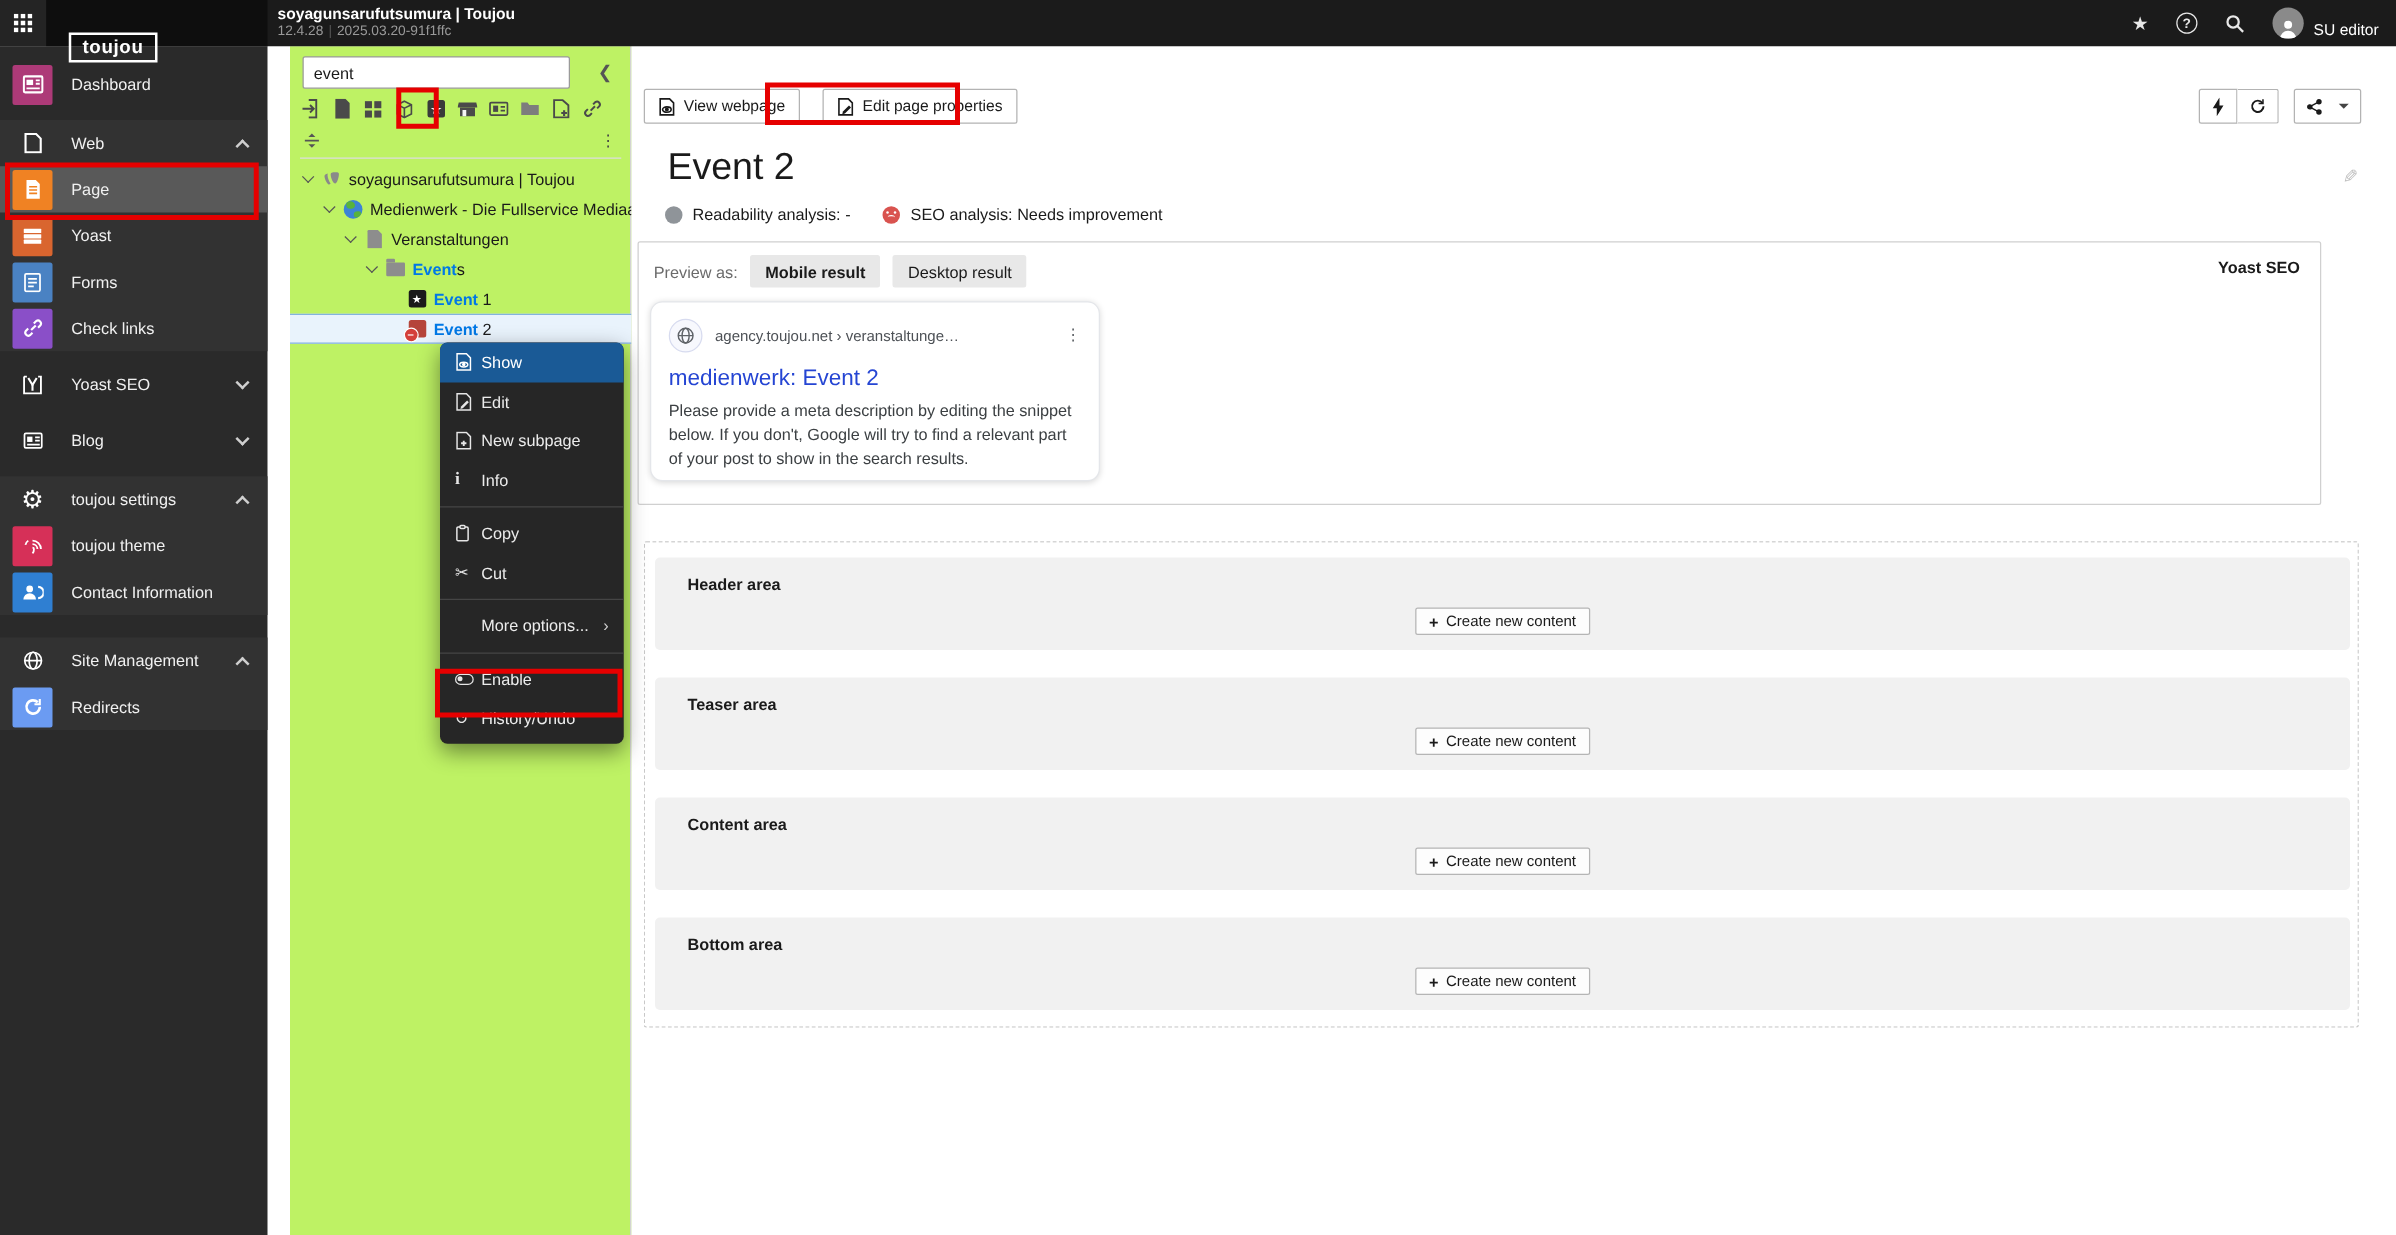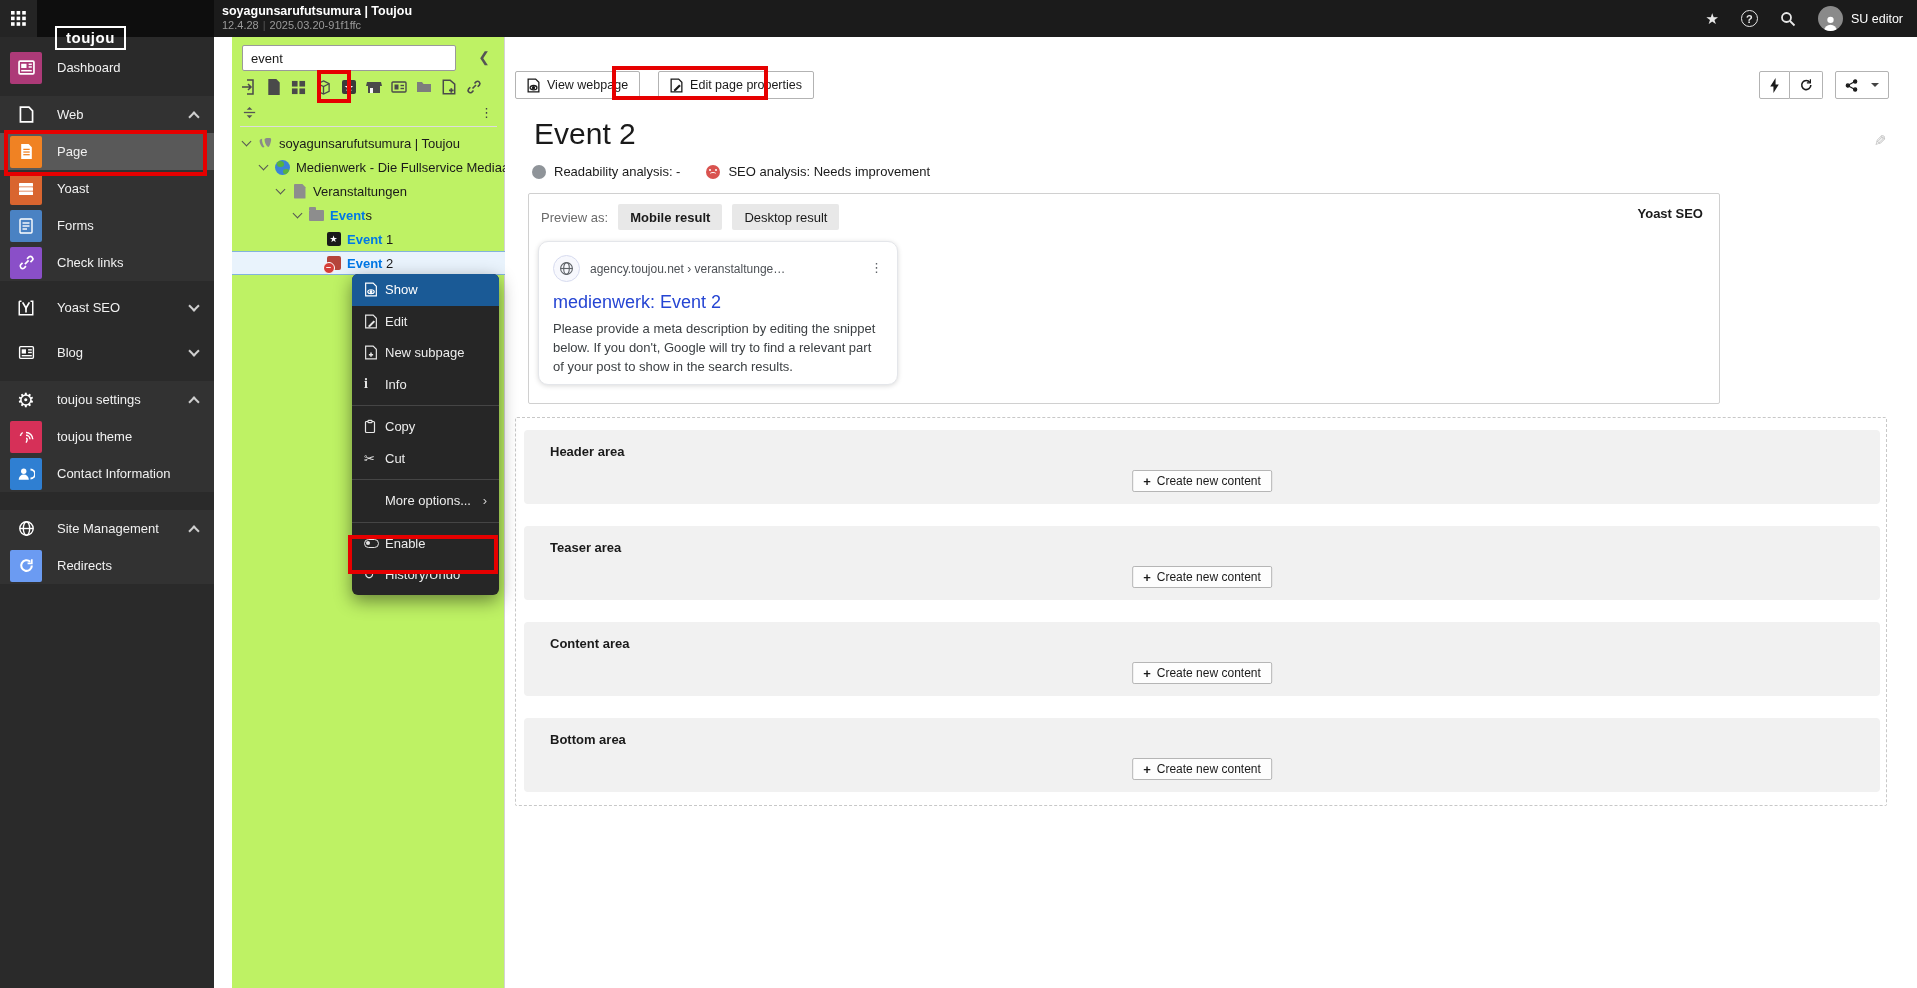--- a/index.html
+++ b/index.html
@@ -12,21 +12,21 @@
   .topbar-logo-zone { position:absolute; left:37px; top:0; width:177px; height:37px; background:#0e0e0e; display:flex; align-items:center; }
   .logo-box { margin-left:18px; border:2px solid #fff; padding:1px 9px 2px; font-weight:bold; font-size:15px; letter-spacing:.5px;margin-top:39px; }
   .site-block { position:absolute; left:222px; top:4px; line-height:14px; }
   .site-title { font-size:12.5px; font-weight:bold; color:#fff; }
   .site-version { font-size:11px; color:#9a9a9a; }
   .site-version .sep { color:#555; padding:0 4px; }
   .topbar-right { position:absolute; right:14px; top:0; height:37px; display:flex; align-items:center; gap:22px; }
   .tb-ic { color:#e8e8e8; font-size:15px; cursor:pointer; display:flex; align-items:center; }
   .help-circle { width:17px; height:17px; border:1.5px solid #e8e8e8; border-radius:50%; font-size:11px; display:flex; align-items:center; justify-content:center; font-weight:bold; }
   .avatar { width:25px; height:25px; border-radius:50%; background:#8a8a8a; display:flex; align-items:flex-end; justify-content:center; overflow:hidden; }
-  .userbox { display:flex; align-items:center; gap:8px; cursor:pointer; }
+  .userbox { display:flex; align-items:flex-end; gap:8px; cursor:pointer; }
   .username { font-size:12.5px; color:#fff; }
 
   
   .sidebar { position:absolute; left:0; top:37px; width:214px; height:951px; background:#2a2a2a; z-index:10; }
   .sb-group { background:#323232; }
   .sb-item { position:relative; height:37px; display:flex; align-items:center; padding-left:10px; cursor:pointer; }
   .sb-item.active { background:#595959; }
   .sb-ico { width:32px; height:32px; border-radius:2px; display:flex; align-items:center; justify-content:center; margin-right:15px; color:#fff; flex:0 0 32px; font-size:17px; }
   .sb-label { font-size:13px; color:#f1f1f1; white-space:nowrap; }
   .chev { width:8px; height:8px; border-right:2px solid #cfcfcf; border-bottom:2px solid #cfcfcf; position:absolute; right:16px; }
@@ -91,36 +91,36 @@
   .page-title { position:absolute; left:47px; top:80px; font-size:30px; color:#1a1a1a; font-weight:400; }
   .edit-pencil { position:absolute; right:30px; top:95px; color:#c0c0c0; font-size:15px; cursor:pointer; transform:scaleX(-1); }
   .status-row { position:absolute; left:45px; top:127px; display:flex; align-items:center; gap:26px; font-size:13px; color:#1a1a1a; }
   .status-item { display:flex; align-items:center; gap:8px; }
   .dot-gray { width:14px; height:14px; border-radius:50%; background:#8f9499; }
   .seo-face { width:14px; height:14px; border-radius:50%; background:#d9534f; position:relative; }
   .seo-face:before { content:""; position:absolute; left:3px; top:4px; width:2px; height:2px; background:#fff; border-radius:50%; box-shadow:6px 0 0 #fff; }
   .seo-face:after { content:""; position:absolute; left:4px; bottom:2.5px; width:6px; height:3px; border-top:1.5px solid #fff; border-radius:50% 50% 0 0; }
 
   
-  .yoast { position:absolute; left:41px; top:156px; width:1192px; height:211px; border:1px solid #d0d0d0; border-radius:2px; background:#fff; }
+  .yoast { position:absolute; left:23px; top:156px; width:1347px; height:211px; border:1px solid #d0d0d0; border-radius:2px; background:#fff; }
   .yo-brand { position:absolute; right:16px; top:12px; font-size:13px; font-weight:bold; color:#1a1a1a; }
   .yo-row { position:absolute; left:12px; top:10px; display:flex; align-items:center; gap:10px; }
   .yo-preview-label { font-size:13px; color:#6b6b6b; }
   .yo-chip { height:26px; padding:0 12px; display:flex; align-items:center; background:#e8e8e8; border-radius:2px; font-size:13px; color:#1a1a1a; cursor:pointer; }
   .yo-chip.sel { font-weight:bold; }
   .snippet { position:absolute; left:9px; top:47px; width:360px; height:144px; background:#fff; border:1px solid #e4e6ea; border-radius:10px; box-shadow:0 1px 5px rgba(0,0,0,.15); }
   .sn-head { position:absolute; left:14px; top:13px; display:flex; align-items:center; gap:10px; }
   .favicon { width:27px; height:27px; border-radius:50%; border:1px solid #d7dbef; background:#f7f8fd; display:flex; align-items:center; justify-content:center; color:#5f6368; }
   .sn-url { font-size:12px; color:#4d5156; }
   .sn-dots { position:absolute; right:14px; top:18px; color:#5f6368; font-size:13px; letter-spacing:0; cursor:pointer; }
   .sn-title { position:absolute; left:14px; top:50px; font-size:18px; color:#2545d3; cursor:pointer; }
   .sn-desc { position:absolute; left:14px; top:78px; width:330px; font-size:13px; line-height:1.45; color:#3c4043; }
 
   
-  .areas-wrap { position:absolute; left:28px; top:380px; width:1372px; height:389px; border:1px dashed #c8c8c8; border-radius:2px; padding:12px 8px; }
+  .areas-wrap { position:absolute; left:28px; top:396px; width:1372px; height:389px; border:1px dashed #c8c8c8; border-radius:2px; padding:12px 8px; }
   .area-box { position:relative; width:1356px; height:74px; background:#f1f1f1; border-radius:4px; margin-bottom:22px; }
   .area-label { position:absolute; left:26px; top:14px; font-size:13px; font-weight:bold; color:#1a1a1a; }
   .area-btn { position:absolute; left:50%; transform:translateX(-50%); top:40px; height:22px; display:inline-flex; align-items:center; gap:6px; padding:0 10px; background:#fdfdfd; border:1px solid #b5b5b5; border-radius:2px; font-size:12px; color:#1a1a1a; cursor:pointer; font-family:inherit; }
   .plus { font-weight:bold; font-size:13px; }
 
   
   .anno { position:absolute; border:4px solid #e60000; z-index:80; pointer-events:none; }
 
   svg { display:block; }
 </style>

